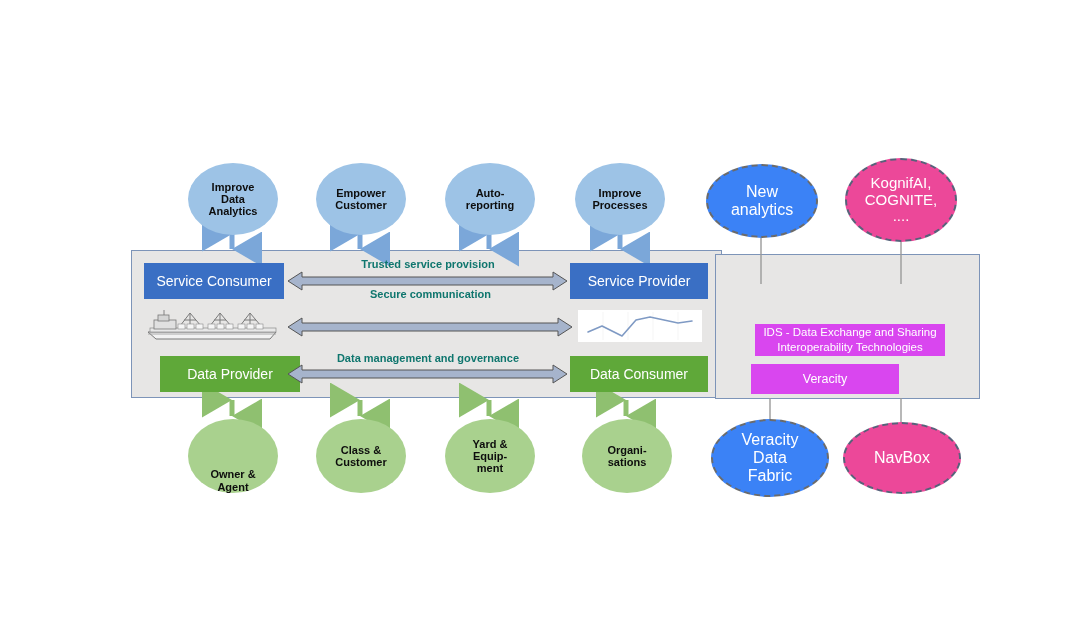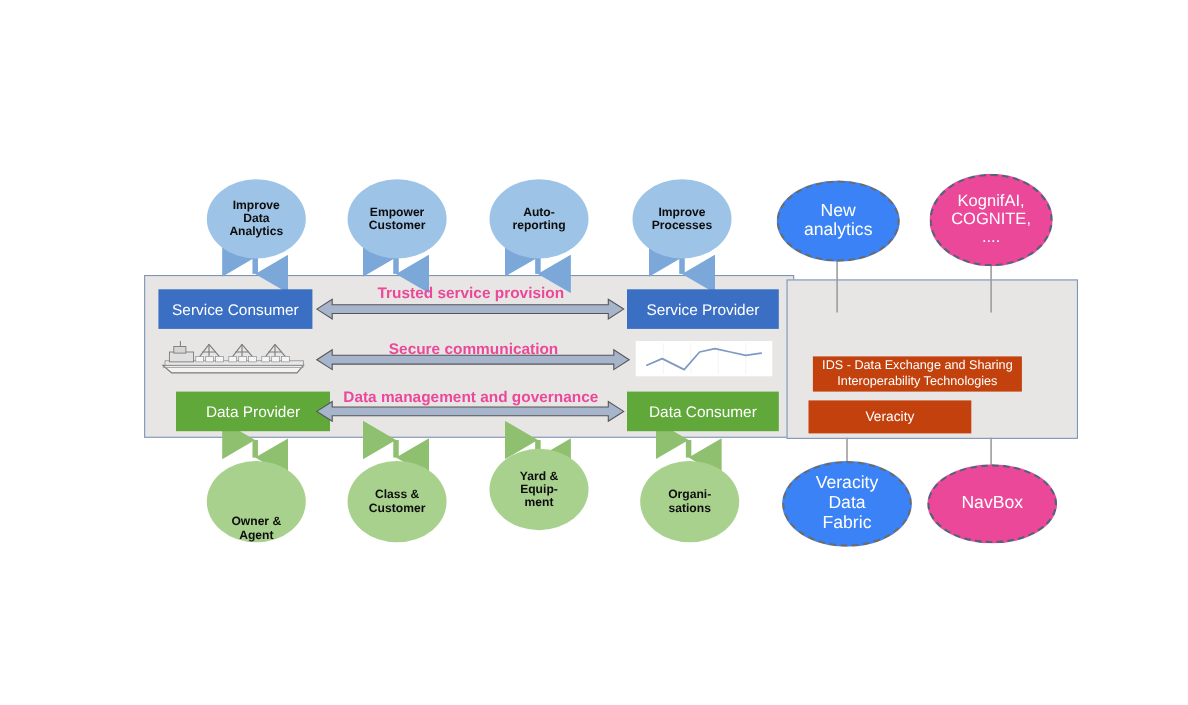--- a/index.html
+++ b/index.html
@@ -72,35 +72,36 @@
     align-items: center;
     justify-content: center;
     color: #ffffff;
     font-size: 14px;
     text-align: right;
   }
   .role-blue { background: #3a6fc4; }
   .role-green { background: #5fa839; }
 
   .ids-box {
-    background: #c2410c;
+    background: #d946ef;
     color: #ffffff;
     display: flex;
     align-items: center;
     justify-content: center;
     text-align: center;
     font-size: 11.5px;
     line-height: 1.3;
+    margin-left: 16px;
   }
 
   
   .arrow-label {
     font-weight: bold;
-    font-size: 14px;
-    color: #ec4899;
+    font-size: 11px;
+    color: #0f766e;
     text-align: center;
     white-space: nowrap;
   }
 
   .white-card { background: #ffffff; }
 </style>
 </head>
 <body>
 
 <div id="canvas">
@@ -272,21 +273,21 @@
     </g>
 
     <g>
       <path d="M288,374 L302,365 L302,370 L553,370 L553,365 L567,374 L553,383 L553,378 L302,378 L302,383 Z" fill="#a6b4cc" stroke="#555555" stroke-width="1"></path>
     </g>
   </svg>
 
   <div class="abs arrow-label" style="left:288px; top:258px; width:280px;">
     <span>Trusted service provision</span>
   </div>
-  <div class="abs arrow-label" style="left:288px; top:309px; width:285px;">
+  <div class="abs arrow-label" style="left:288px; top:288px; width:285px;">
     <span>Secure communication</span>
   </div>
   <div class="abs arrow-label" style="left:288px; top:352px; width:280px;">
     <span>Data management and governance</span>
   </div>
 
   <div class="abs ids-box" style="left:739px; top:324px; width:190px; height:32px;">
     <div>
       <span>IDS  - Data Exchange and Sharing</span><br>
       <span>Interoperability Technologies</span>
@@ -304,21 +305,21 @@
     </div>
   </div>
 
   <div class="abs ellipse ellipse-green" style="left:316px; top:419px; width:90px; height:74px;">
     <div>
       <span>Class &amp;</span><br>
       <span>Customer</span>
     </div>
   </div>
 
-  <div class="abs ellipse ellipse-green" style="left:445px; top:408px; width:90px; height:74px;">
+  <div class="abs ellipse ellipse-green" style="left:445px; top:419px; width:90px; height:74px;">
     <div>
       <span>Yard &amp;</span><br>
       <span>Equip-</span><br>
       <span>ment</span>
     </div>
   </div>
 
   <div class="abs ellipse ellipse-green" style="left:582px; top:419px; width:90px; height:74px;">
     <div>
       <span>Organi-</span><br>

